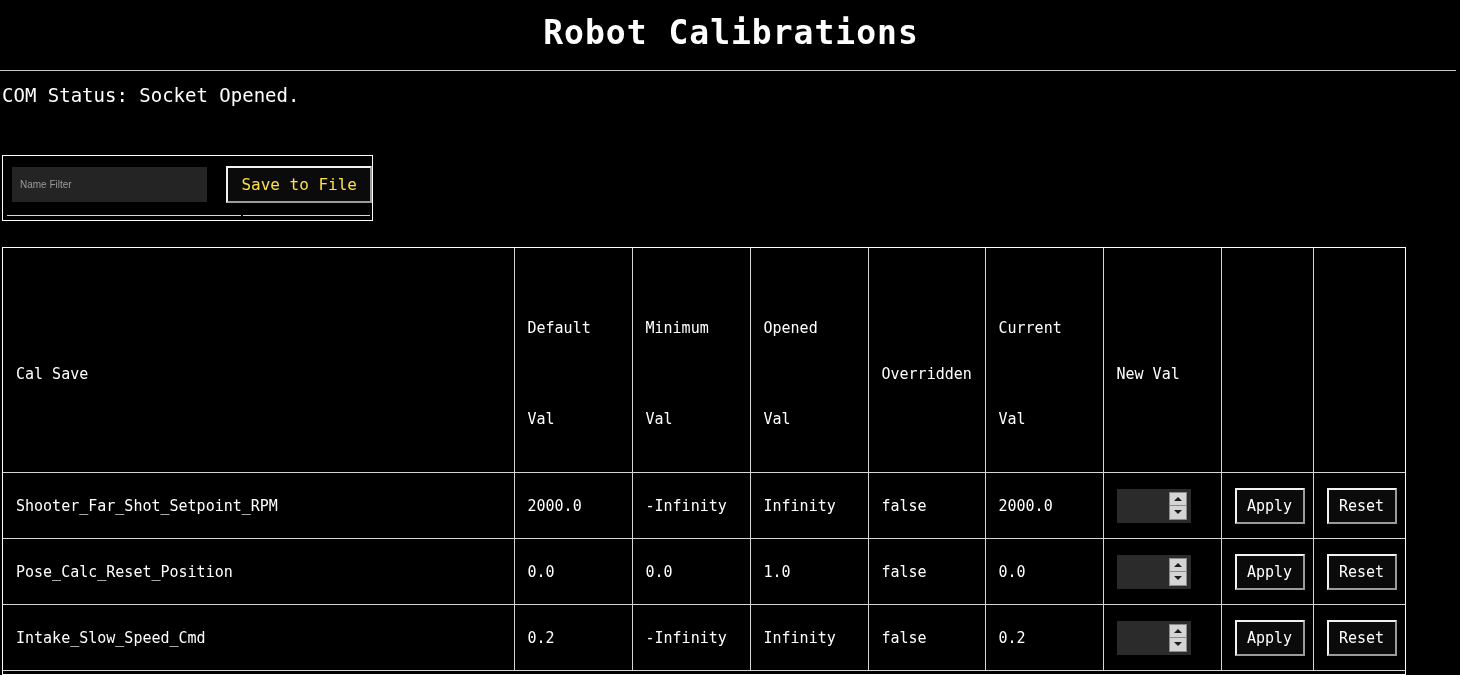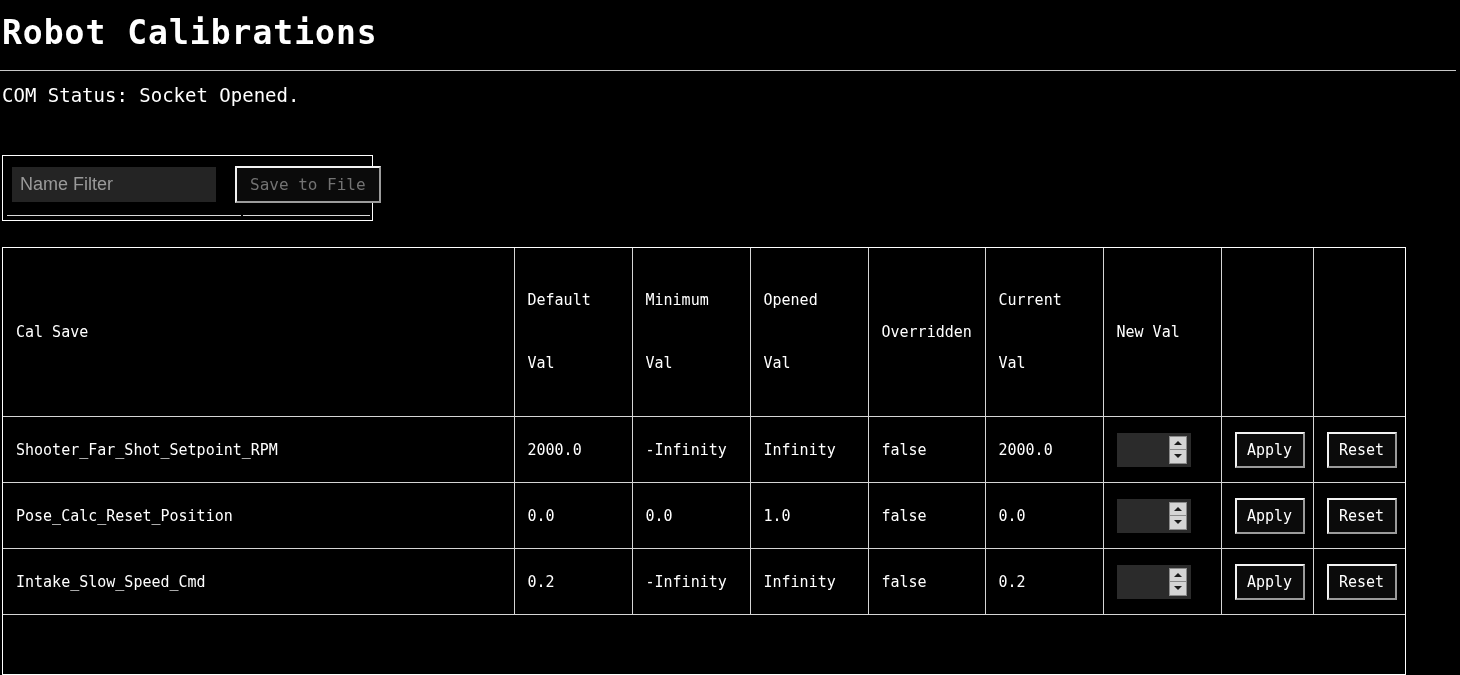--- a/index.html
+++ b/index.html
@@ -19,20 +19,21 @@
   .page-title {
     font-family: "DejaVu Sans Mono", monospace;
     font-size: 33px;
     font-weight: bold;
     letter-spacing: 1px;
     color: #ffffff;
     margin: 0;
     padding: 12px 0 0 2px;
     line-height: 42px;
     white-space: pre;
+    text-align: center;
   }
   .title-rule {
     height: 1px;
     background: #c8c8c8;
     margin: 16px 0 0 0;
     width: 1456px;
   }
   .com-status {
     font-family: "DejaVu Sans Mono", monospace;
     font-size: 19px;
@@ -75,32 +76,32 @@
     background: #d8d8d8;
   }
   .name-filter-input {
     width: 204px;
     height: 35px;
     background: #242424;
     border: none;
     outline: none;
     color: #e8e8e8;
     font-family: "Liberation Sans", sans-serif;
-    font-size: 18px;
+    font-size: 10px;
     padding: 0 8px;
     box-sizing: border-box;
   }
   .name-filter-input::placeholder {
     color: #9a9a9a;
     opacity: 1;
   }
   .save-btn {
     margin-left: 19px;
     background: #0b0b0b;
-    color: #737373;
+    color: #fde047;
     font-family: "DejaVu Sans Mono", monospace;
     font-size: 16px;
     padding: 7px 13px;
     border-top: 2px solid #f2f2f2;
     border-left: 2px solid #f2f2f2;
     border-right: 2px solid #9b9b9b;
     border-bottom: 2px solid #9b9b9b;
     cursor: pointer;
     white-space: nowrap;
   }
@@ -150,21 +151,21 @@
   .col-name     { width: 511px; }
   .col-default  { width: 118px; }
   .col-min      { width: 118px; }
   .col-max      { width: 118px; }
   .col-over     { width: 117px; }
   .col-current  { width: 118px; }
   .col-newval   { width: 118px; }
   .col-apply    { width: 92px; }
   .col-reset    { width: 92px; }
 
-  .hdr-wrap { display: block; }
+  .hdr-wrap { display: block; margin-top: 28px; }
 
   
   .spinner {
     position: relative;
     width: 74px;
     height: 34px;
     background: #2b2b2b;
     display: inline-block;
     vertical-align: middle;
   }

